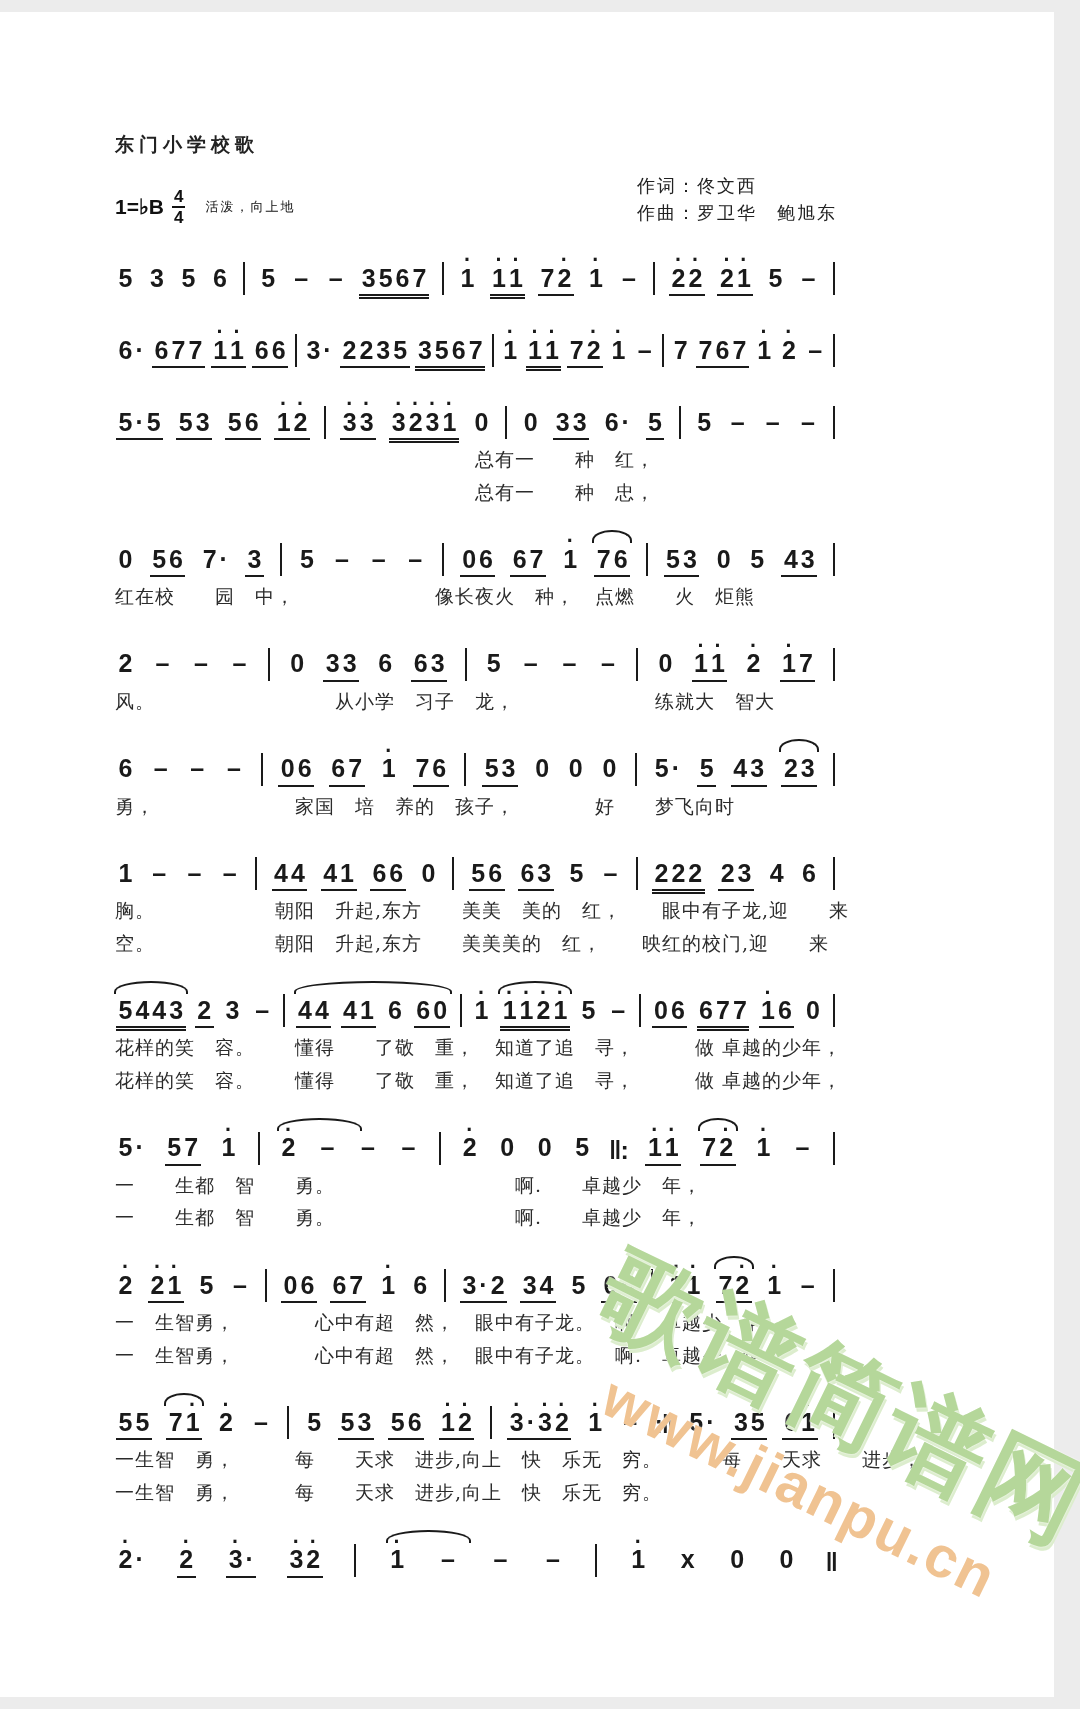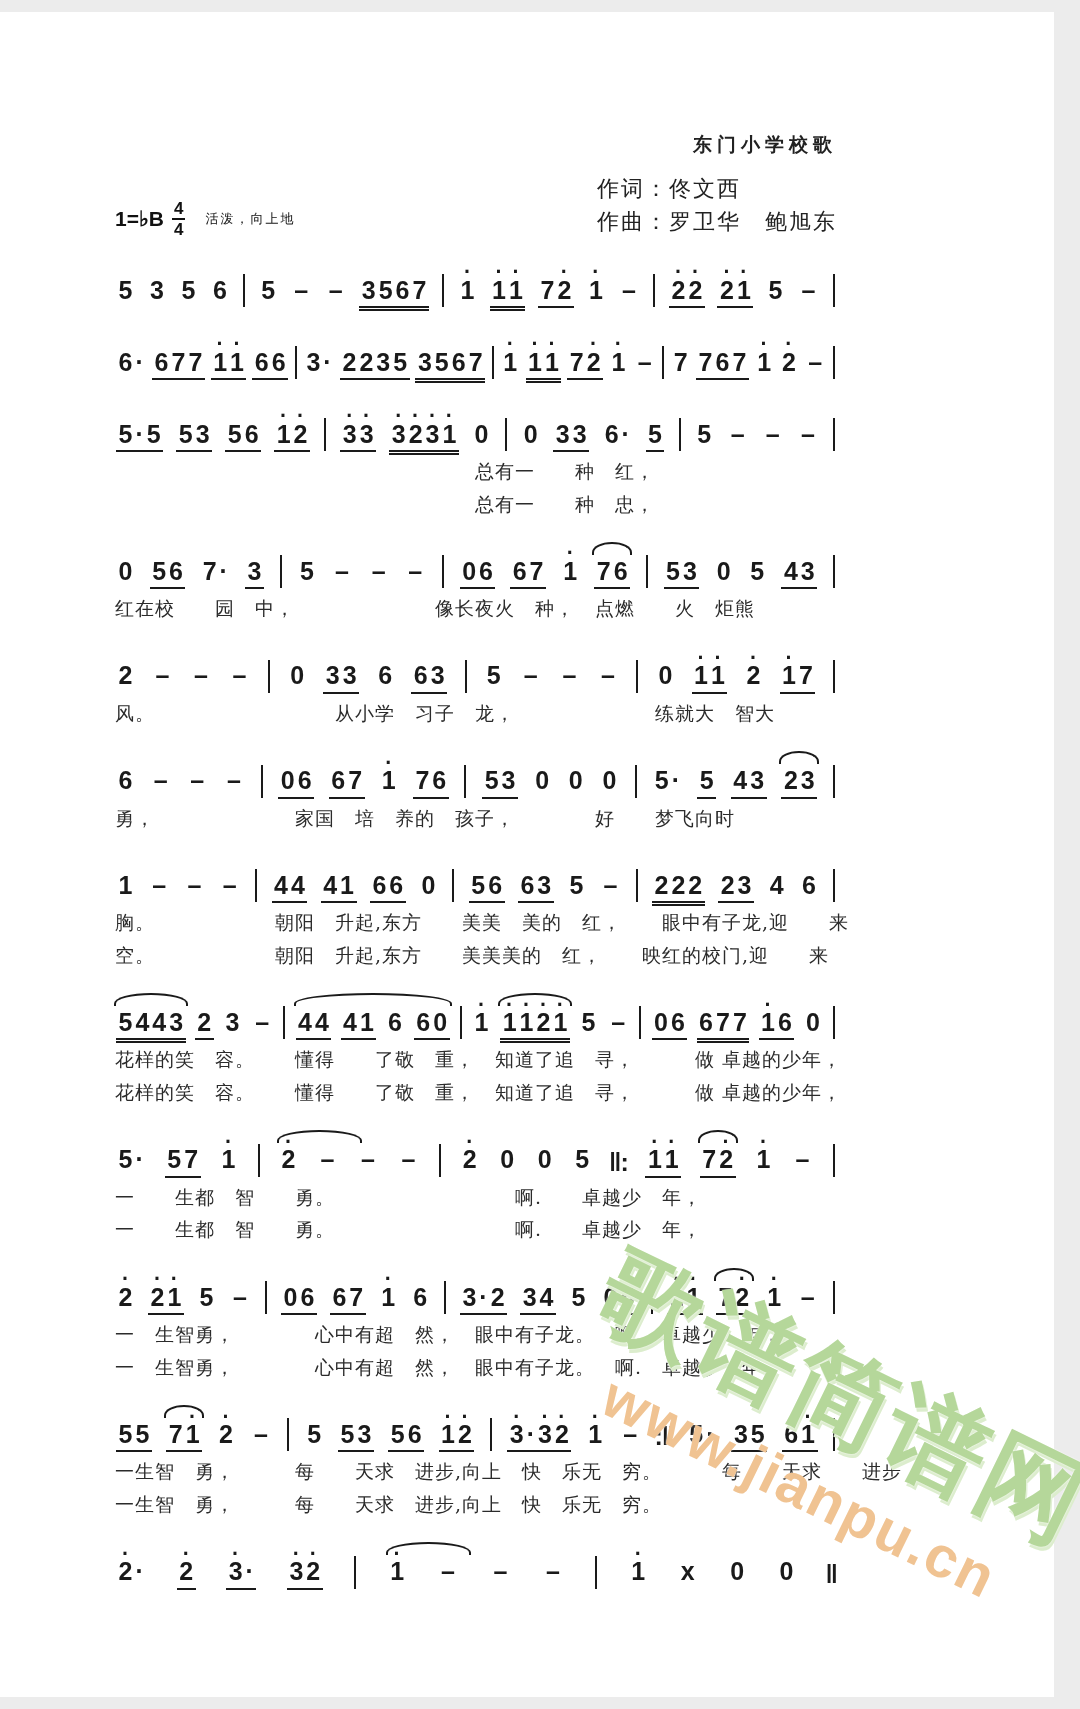--- a/index.html
+++ b/index.html
@@ -17,34 +17,34 @@
 
   
   .header{padding-top:104px}
   h1.title{
     margin:0;text-align:center;
     font-family:"DejaVu Serif",serif;font-weight:bold;
     font-size:44px;letter-spacing:7px;color:#111;
     white-space:pre;
   }
   .subtitle{
-    margin-top:16px;text-align:right;
+    margin-top:16px;text-align:left;
     font-family:"DejaVu Serif",serif;font-weight:bold;
     font-size:19px;letter-spacing:5px;color:#222;
   }
   .meta-row{
     margin-top:14px;display:flex;justify-content:space-between;align-items:flex-end;
   }
   .keyblock{font-weight:bold;font-size:21px;color:#111;display:flex;align-items:center}
   .frac{display:inline-flex;flex-direction:column;text-align:center;line-height:1;
         font-size:17px;margin:0 10px 0 8px;font-weight:bold}
   .frac span:first-child{border-bottom:2px solid #111;padding:0 2px 1px}
   .frac span:last-child{padding-top:1px}
   .tempo{font-family:"DejaVu Serif",serif;font-weight:normal;font-size:13px;margin-left:10px;letter-spacing:2px}
-  .credits{font-family:"DejaVu Serif",serif;font-size:22px;color:#222;line-height:1.5;letter-spacing:2px;text-align:left}
+  .credits{font-family:"DejaVu Serif",serif;font-size:18px;color:#222;line-height:1.5;letter-spacing:2px;text-align:left}
 
   
   .score{margin-top:24px}
   .system{margin-bottom:26px}
   .notation{
     display:flex;justify-content:space-between;align-items:flex-end;
     height:46px;
     font-family:"Liberation Sans",sans-serif;
     font-weight:bold;font-size:25px;color:#1a1a1a;
   }

